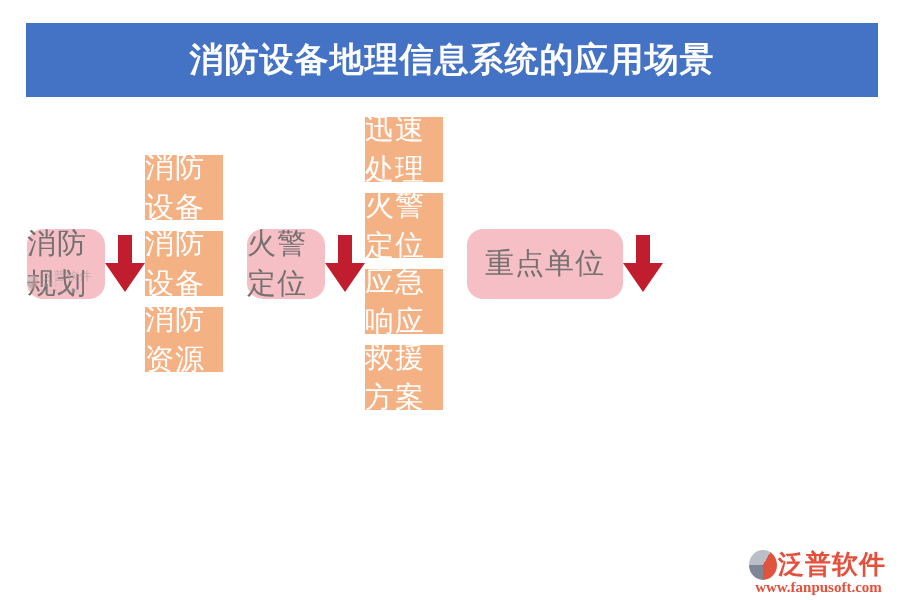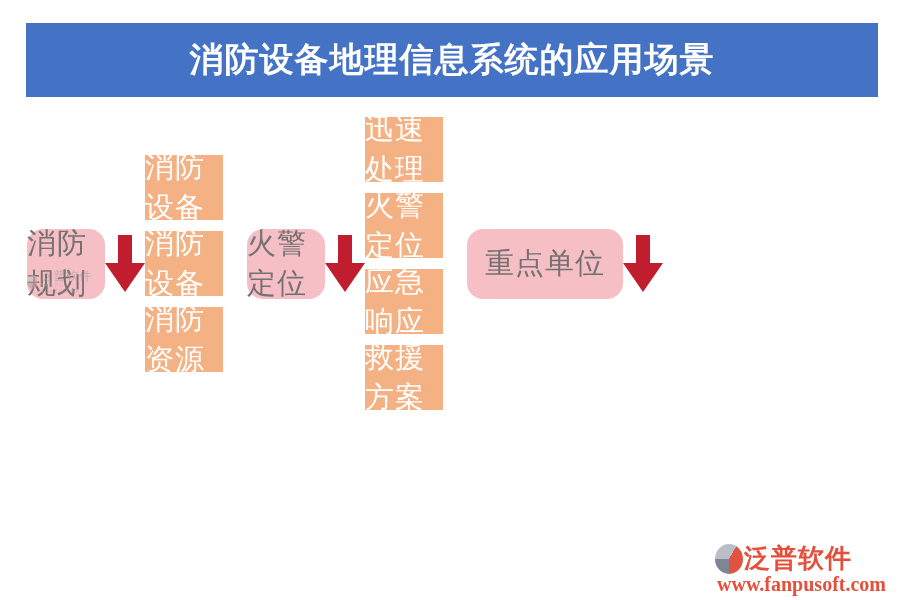--- a/index.html
+++ b/index.html
@@ -41,21 +41,21 @@
   .pill-mark-cn{font-size:12px;}
   .pill-mark-en{font-size:6px;letter-spacing:1px;color:#b7aaae;}
   
   .wm{position:absolute;right:14px;bottom:4px;}
   .wm-top{display:flex;align-items:center;gap:1px;}
   .wm-logo{
     width:28px;height:30px;border-radius:50%;
     background:conic-gradient(#b9bec7 0 30deg,#e0543f 30deg 180deg,#7d8695 180deg 268deg,#b9bec7 268deg);
   }
   .wm-brand{font-size:26px;font-weight:bold;color:#E4503C;letter-spacing:1px;}
-  .wm-url{font-size:20px;font-weight:bold;color:#E4503C;margin-top:-3px;text-align:center;padding-left:2px;}
+  .wm-url{font-size:15px;font-weight:bold;color:#E4503C;margin-top:-3px;text-align:center;padding-left:2px;}
   .arrow-svg{display:block;}
 </style>
 </head>
 <body>
 
 <div class="canvas">
 
   <div class="header">
     <span>消防设备地理信息系统的应用场景</span>
   </div>

